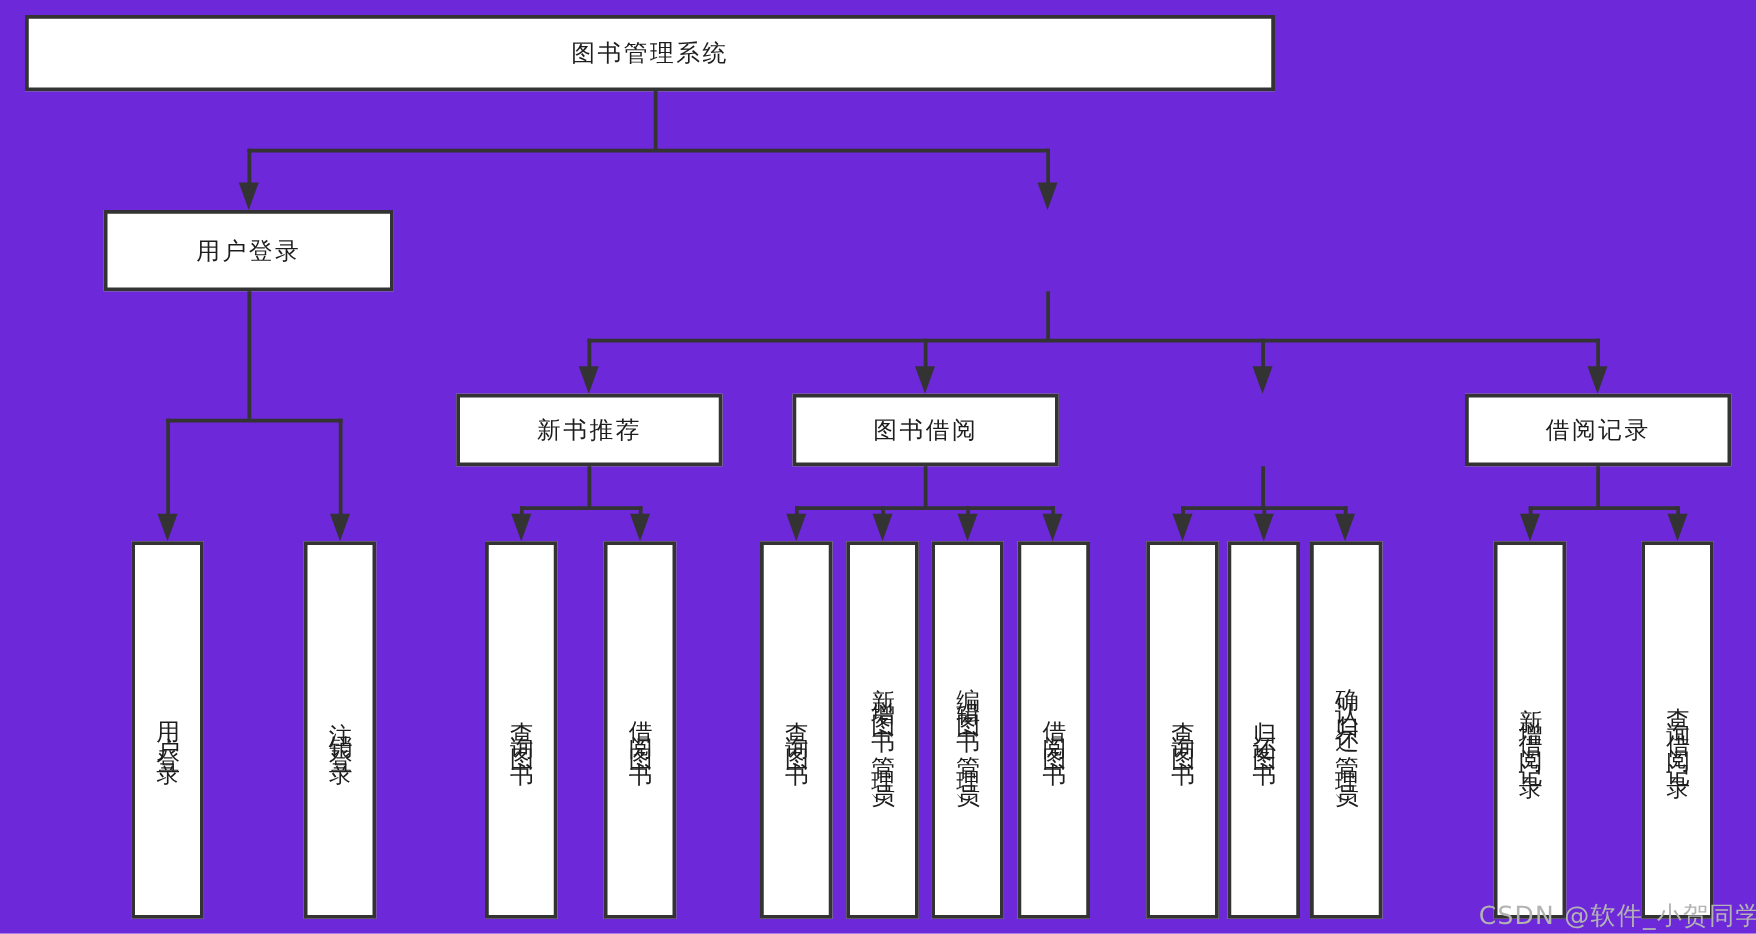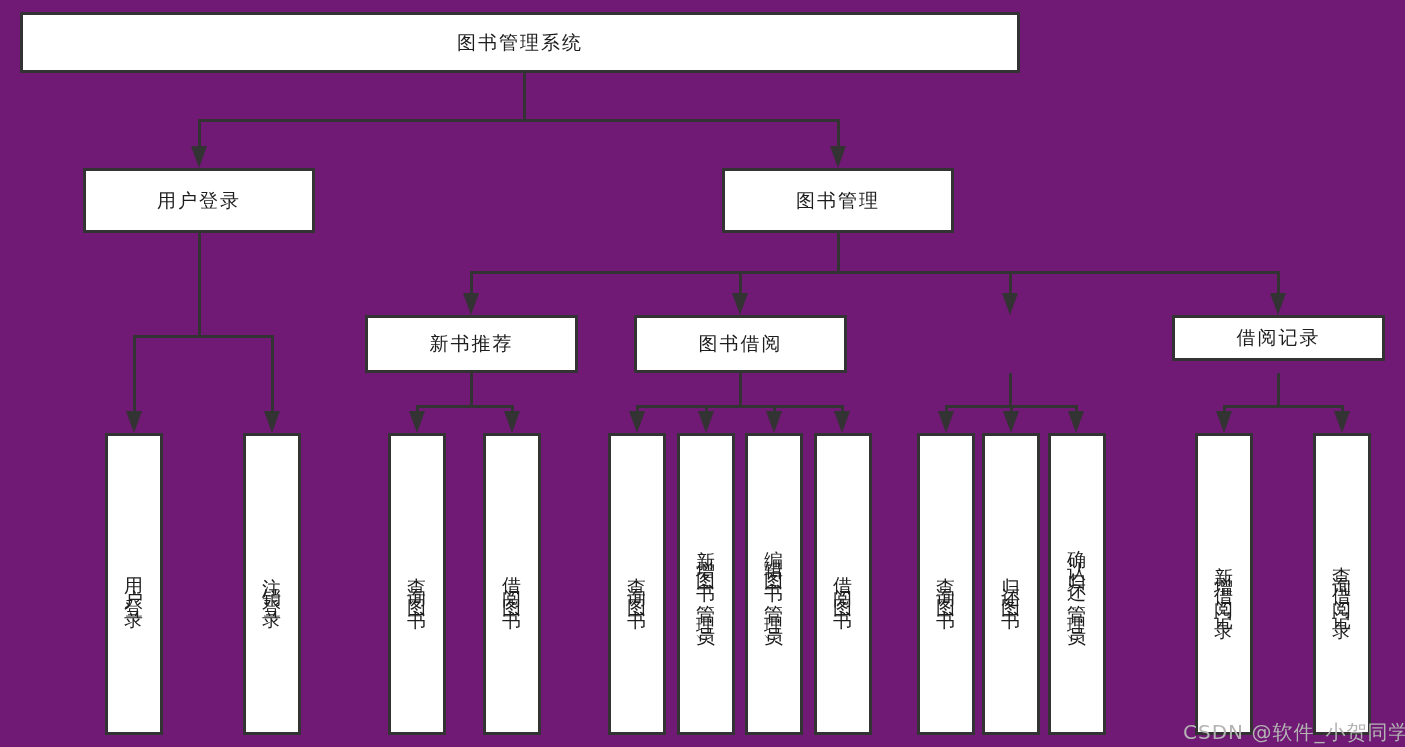--- a/index.html
+++ b/index.html
@@ -1,17 +1,17 @@
 <!DOCTYPE html>
 <html><head>
 <meta charset="utf-8">
 <style>
   html,body{margin:0;padding:0;background:#fff;}
   #canvas{
-    position:relative;width:1405px;height:747px;background:#701a75;overflow:hidden;
+    position:relative;width:1405px;height:747px;background:#6d28d9;overflow:hidden;
     font-family:"DejaVu Sans","Liberation Sans",sans-serif;color:#222222;
   }
   .box{
     position:absolute;box-sizing:border-box;border:3px solid #333333;background:#ffffff;
     display:flex;align-items:center;justify-content:center;
   }
   .hlabel{font-size:19px;letter-spacing:2px;white-space:nowrap;color:#1d1d1d;}
   .vbox{flex-direction:column;}
   .vlabel{
     writing-mode:vertical-rl;text-orientation:mixed;
@@ -34,34 +34,31 @@
 <div id="canvas">
 
   <div class="box" style="left:20px;top:12px;width:1000px;height:61px;">
     <span class="hlabel">图书管理系统</span>
   </div>
 
   <div class="box" style="left:83px;top:168px;width:232px;height:65px;">
     <span class="hlabel">用户登录</span>
   </div>
 
-  <div class="box" style="left:722px;top:168px;width:232px;height:65px;">
-    <span class="hlabel">图书管理</span>
-  </div>
 
   <div class="box" style="left:365px;top:315px;width:213px;height:58px;">
     <span class="hlabel">新书推荐</span>
   </div>
 
   <div class="box" style="left:634px;top:315px;width:213px;height:58px;">
     <span class="hlabel">图书借阅</span>
   </div>
 
 
-  <div class="box" style="left:1172px;top:315px;width:213px;height:46px;">
+  <div class="box" style="left:1172px;top:315px;width:213px;height:58px;">
     <span class="hlabel">借阅记录</span>
   </div>
 
   <div class="box vbox" style="left:105px;top:433px;width:58px;height:302px;">
     <span class="vlabel">用户登录</span>
   </div>
   <div class="box vbox" style="left:243px;top:433px;width:58px;height:302px;">
     <span class="vlabel">注销登录</span>
   </div>
 

